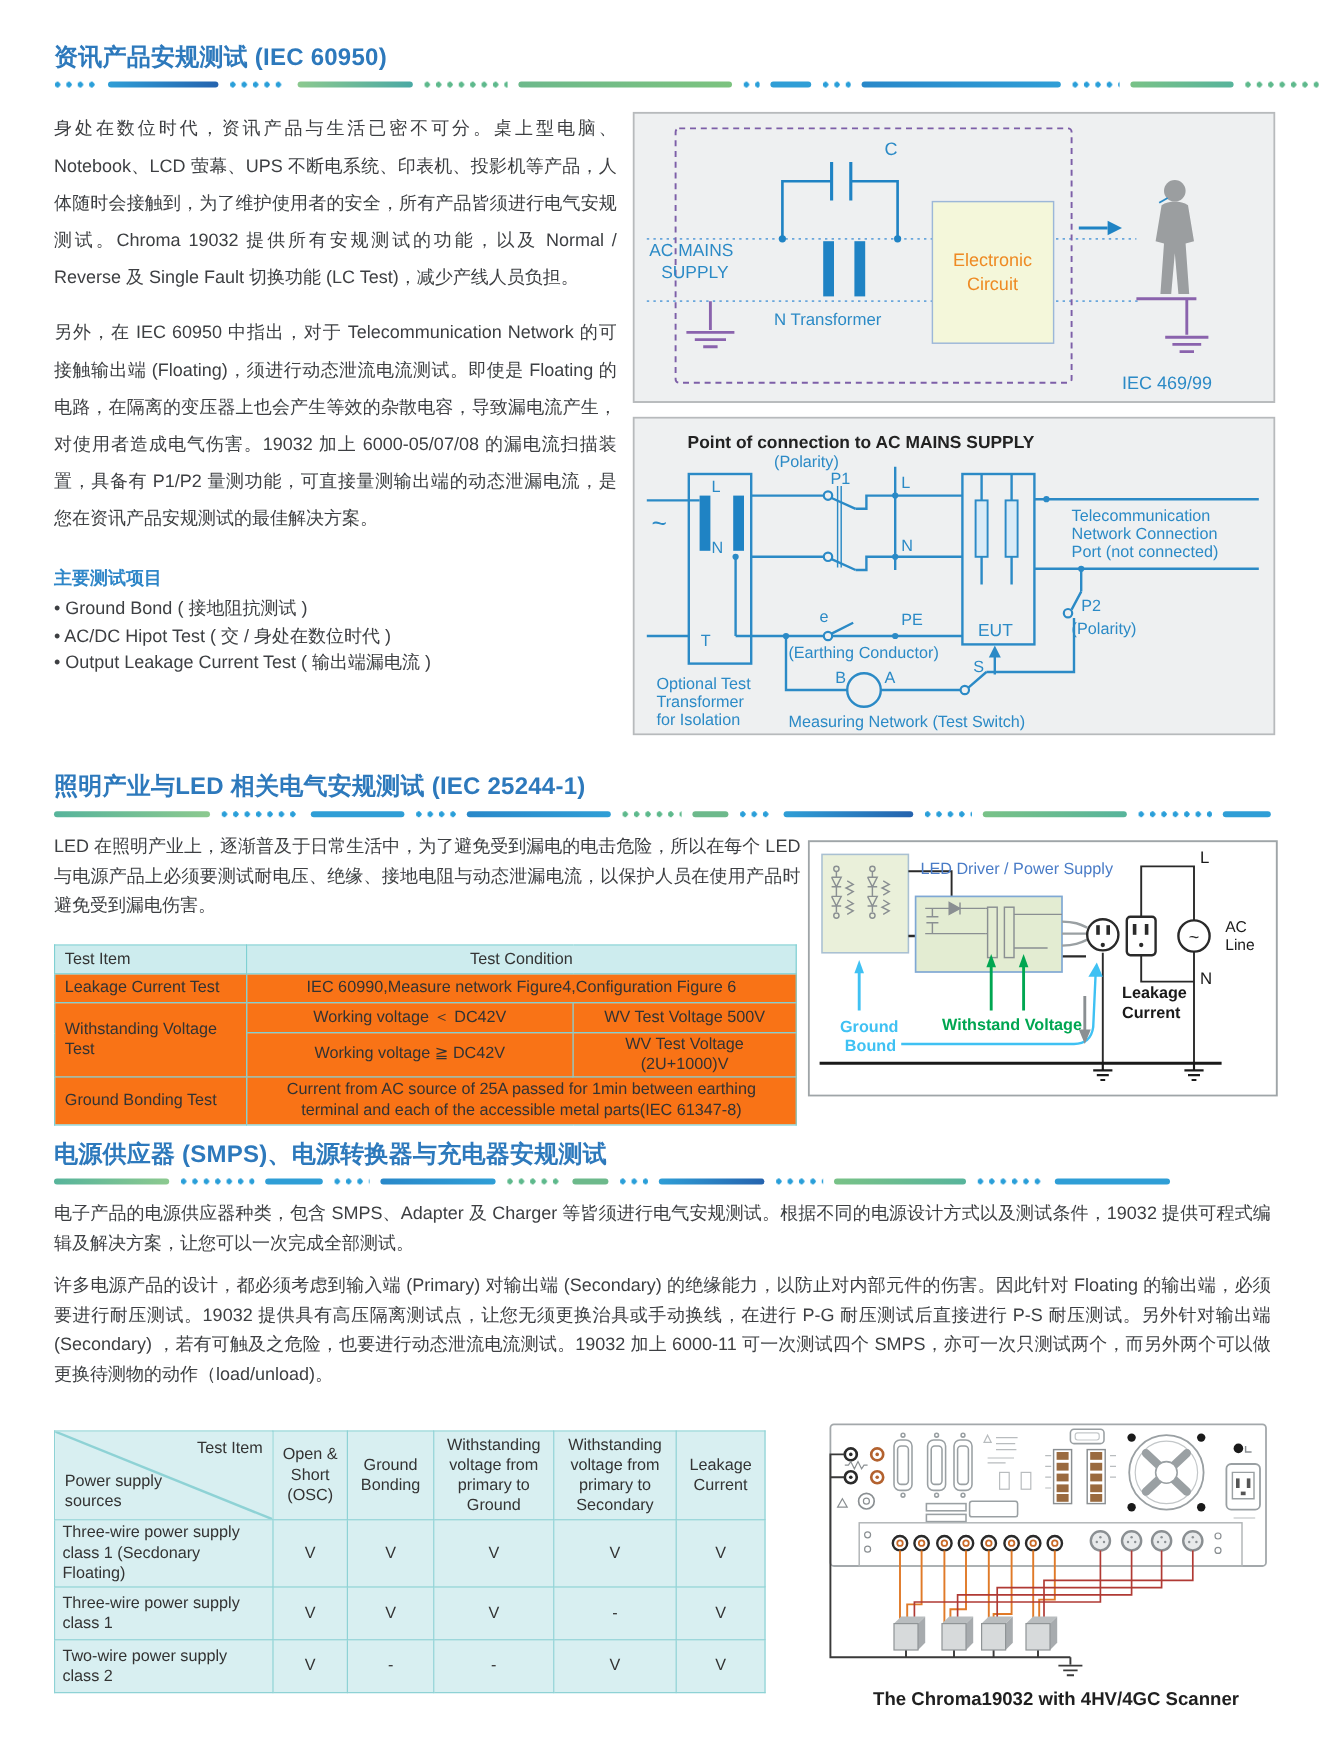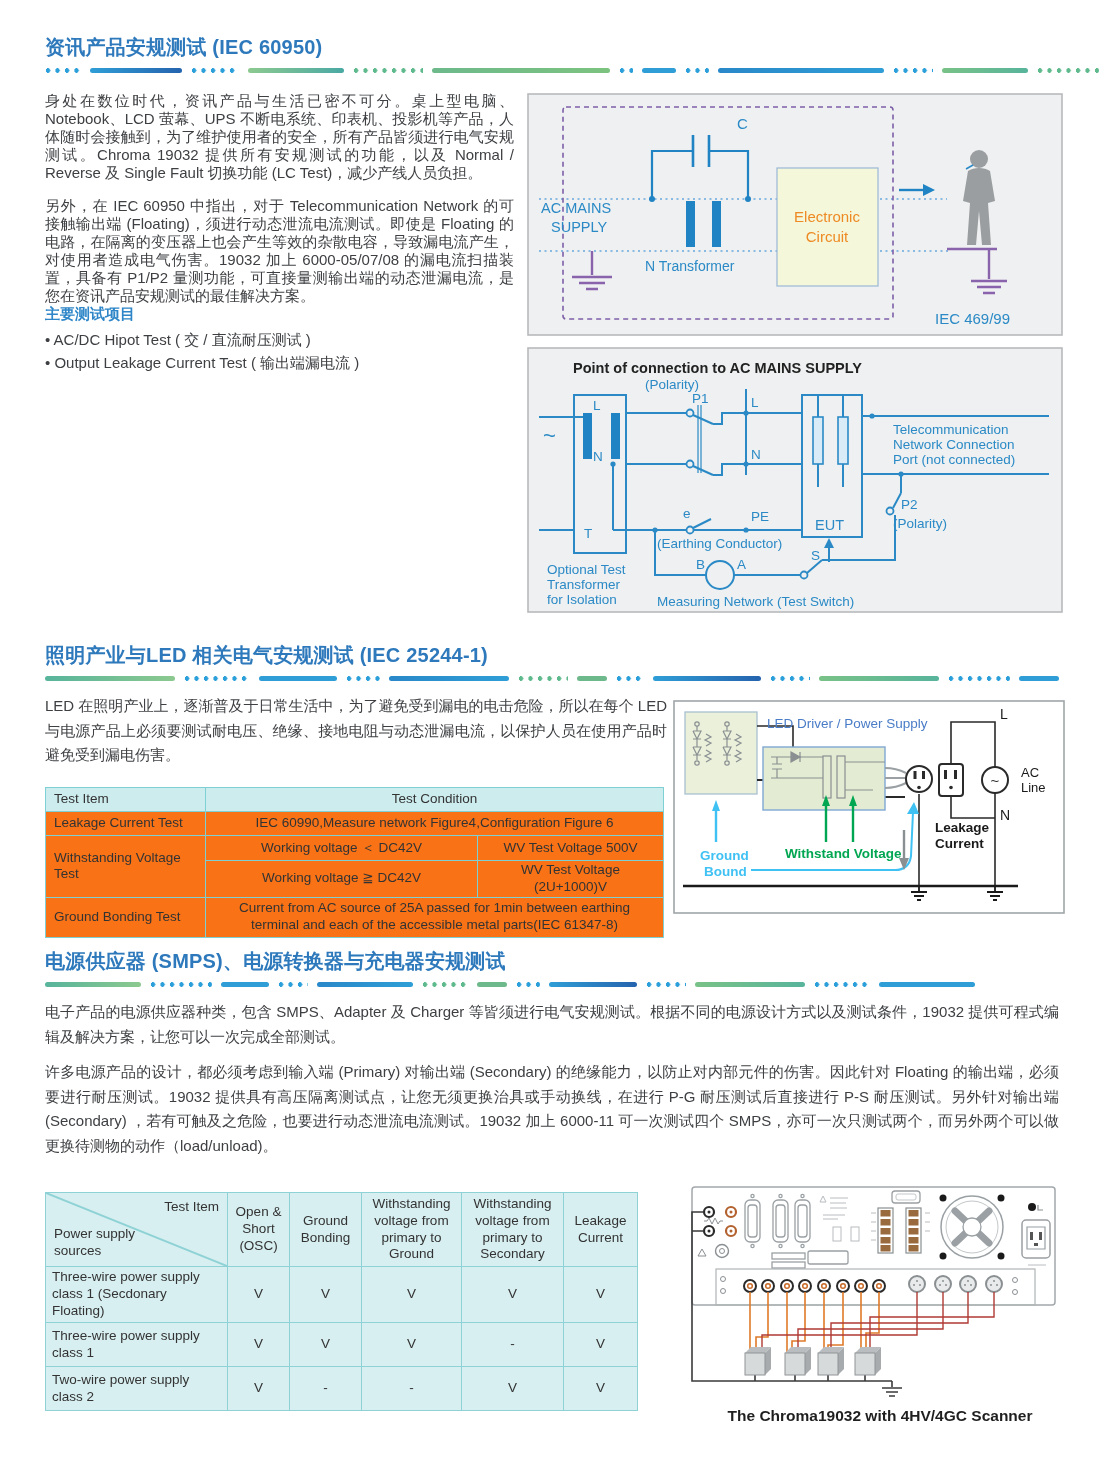--- a/index.html
+++ b/index.html
@@ -5,21 +5,21 @@
   html,body{margin:0;padding:0;background:#fff;}
   #page{position:relative;width:1102px;height:1470px;background:#fff;overflow:hidden;
         font-family:"Liberation Sans",sans-serif;color:#3d3f42;}
   .abs{position:absolute;}
   .h1{font-size:20px;font-weight:600;color:#2d79bc;letter-spacing:.2px;white-space:nowrap;}
   .divider{position:absolute;left:45px;width:1013px;height:5px;display:flex;align-items:center;gap:9px;}
   .divider .d{height:5px;background-image:radial-gradient(circle at 3px 2.5px, currentColor 2.1px, transparent 2.5px);
               background-size:9.5px 5px;background-repeat:repeat-x;flex:none;}
   .divider .b{height:5px;border-radius:2.5px;flex:none;}
   .c-cyan{color:#2a9fd9;} .c-grn{color:#5eb98c;}
-  .body-text{font-size:15px;line-height:18px;color:#3d3f42;text-align:justify;}
+  .body-text{font-size:15px;line-height:31px;color:#3d3f42;text-align:justify;}
   .body-text.lh24{line-height:24.5px;}
   .blue-sub{color:#2e86c8;font-weight:600;font-size:15px;}
   .bullets{margin-top:5px;}
   .bullet-item{font-size:15px;line-height:22.5px;color:#3d3f42;}
   .bullet-item::before{content:"• ";color:#3d3f42;}
   .dgm{position:absolute;}
   
   table.t2{border-collapse:collapse;table-layout:fixed;font-size:13.5px;color:#333;}
   table.t2 td{border:1.6px solid #7fd0d3;background:#f97316;padding:1px 8px;line-height:1.25;}
   table.t2 td.hd{background:#cdecee;}
@@ -52,23 +52,24 @@
     <span class="d c-cyan" style="width:24px"></span>
     <span class="b" style="width:166px;background:linear-gradient(90deg,#2988c9,#2f9ed6)"></span>
     <span class="d c-cyan" style="width:40px"></span>
     <span class="b" style="width:86px;background:linear-gradient(90deg,#79c287,#57b49b)"></span>
     <span class="d c-grn" style="width:62px"></span>
   </div>
 
   <div class="abs" style="left:45px;top:92px;width:469px;">
     <div class="body-text">身处在数位时代，资讯产品与生活已密不可分。桌上型电脑、Notebook、LCD 萤幕、UPS 不断电系统、印表机、投影机等产品，人体随时会接触到，为了维护使用者的安全，所有产品皆须进行电气安规测试。Chroma 19032 提供所有安规测试的功能，以及 Normal / Reverse 及 Single Fault 切换功能 (LC Test)，减少产线人员负担。</div>
     <div class="body-text" style="margin-top:15px;">另外，在 IEC 60950 中指出，对于 Telecommunication Network 的可接触输出端 (Floating)，须进行动态泄流电流测试。即使是 Floating 的电路，在隔离的变压器上也会产生等效的杂散电容，导致漏电流产生，对使用者造成电气伤害。19032 加上 6000-05/07/08 的漏电流扫描装置，具备有 P1/P2 量测功能，可直接量测输出端的动态泄漏电流，是您在资讯产品安规测试的最佳解决方案。</div>
-    <div class="blue-sub" style="">主要测试项目</div>
+    <div class="blue-sub" style="margin-top:25px;">主要测试项目</div>
     <div class="bullets">
-      <div class="bullet-item">AC/DC Hipot Test ( 交 / 直流耐压测试 )</div>
+      <div class="bullet-item">Ground Bond ( 接地阻抗测试 )</div>
+      <div class="bullet-item">AC/DC Hipot Test ( 交 / 身处在数位时代 )</div>
       <div class="bullet-item">Output Leakage Current Test ( 输出端漏电流 )</div>
     </div>
   </div>
 
   <svg class="dgm" style="left:527px;top:93px;" width="536" height="243" viewBox="0 0 536 243">
     <rect x="1" y="1" width="534" height="241" fill="#eef0f1" stroke="#b7babc" stroke-width="1.6"></rect>
     <line x1="12" y1="106" x2="420" y2="106" stroke="#6aa7dc" stroke-width="1.5" stroke-dasharray="2 3.5"></line>
     <line x1="12" y1="158" x2="424" y2="158" stroke="#6aa7dc" stroke-width="1.5" stroke-dasharray="2 3.5"></line>
     <rect x="36" y="14" width="330" height="212" rx="3" fill="none" stroke="#7d5fa8" stroke-width="1.6" stroke-dasharray="5 4"></rect>
     <path d="M125,106 V58 H166 M221,106 V58 H182" fill="none" stroke="#1f83c4" stroke-width="2.2"></path>

